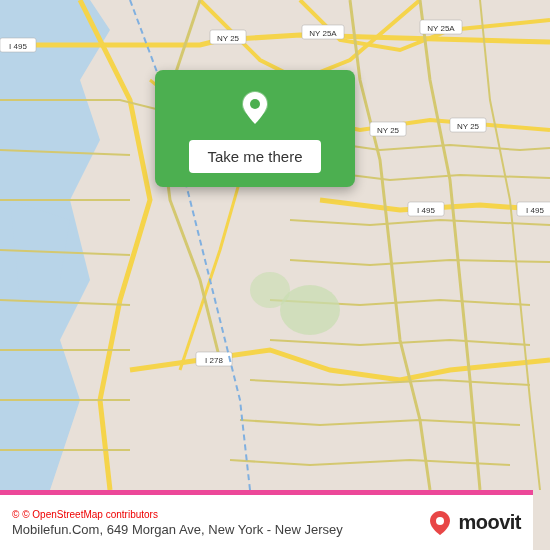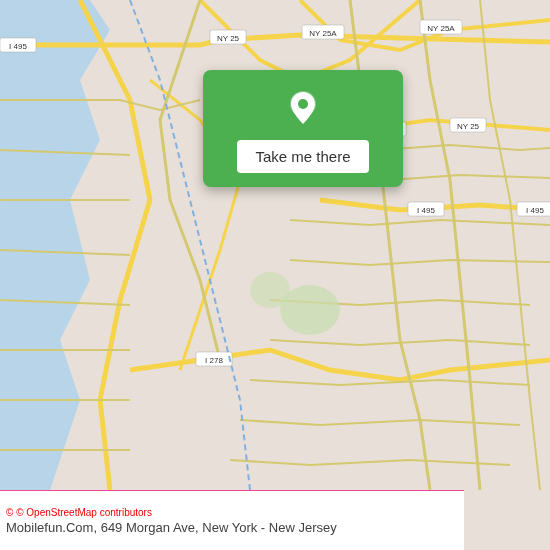--- a/index.html
+++ b/index.html
@@ -33,21 +33,20 @@
       top: 70px;
       left: 155px;
       width: 200px;
       background: #4caf50;
       border-radius: 8px;
       display: flex;
       flex-direction: column;
       align-items: center;
       padding: 16px 36px 14px;
       box-shadow: 0 4px 12px rgba(0,0,0,0.3);
-      margin-left: 48px;
     }
 
     .pin-icon {
       width: 44px;
       height: 44px;
       margin-bottom: 10px;
     }
 
     .take-me-there-btn {
       background: white;
@@ -56,28 +55,28 @@
       border-radius: 4px;
       padding: 8px 18px;
       font-size: 15px;
       font-weight: 500;
       cursor: pointer;
       white-space: nowrap;
     }
 
     
     .info-bar {
-      width: 464px;
+      width: 533px;
       height: 60px;
       background: white;
       display: flex;
       align-items: center;
       justify-content: space-between;
-      padding: 0 6px;
-      border-top: 1px solid #ec4899;
+      padding: 0 12px;
+      border-top: 5px solid #ec4899;
       position: absolute;
       bottom: 0;
     }
 
     .info-left {
       display: flex;
       flex-direction: column;
     }
 
     .osm-credit {
@@ -210,13 +209,21 @@
   </div>
 </div>
 
 <div class="info-bar">
   <div class="info-left">
     <div class="osm-credit">
       <span>©</span> <span>© OpenStreetMap contributors</span>
     </div>
     <div class="location-text">Mobilefun.Com, 649 Morgan Ave, New York - New Jersey</div>
   </div>
+  <div class="moovit-logo">
+
+    <svg class="moovit-pin" viewBox="0 0 28 28" xmlns="http://www.w3.org/2000/svg">
+      <path d="M14 2 C8.5 2 4 6.5 4 12 C4 19 14 26 14 26 C14 26 24 19 24 12 C24 6.5 19.5 2 14 2 Z" fill="#e84646"></path>
+      <circle cx="14" cy="12" r="4" fill="white"></circle>
+    </svg>
+    <span class="moovit-text">moovit</span>
+  </div>
 </div>
 
 </body></html>

